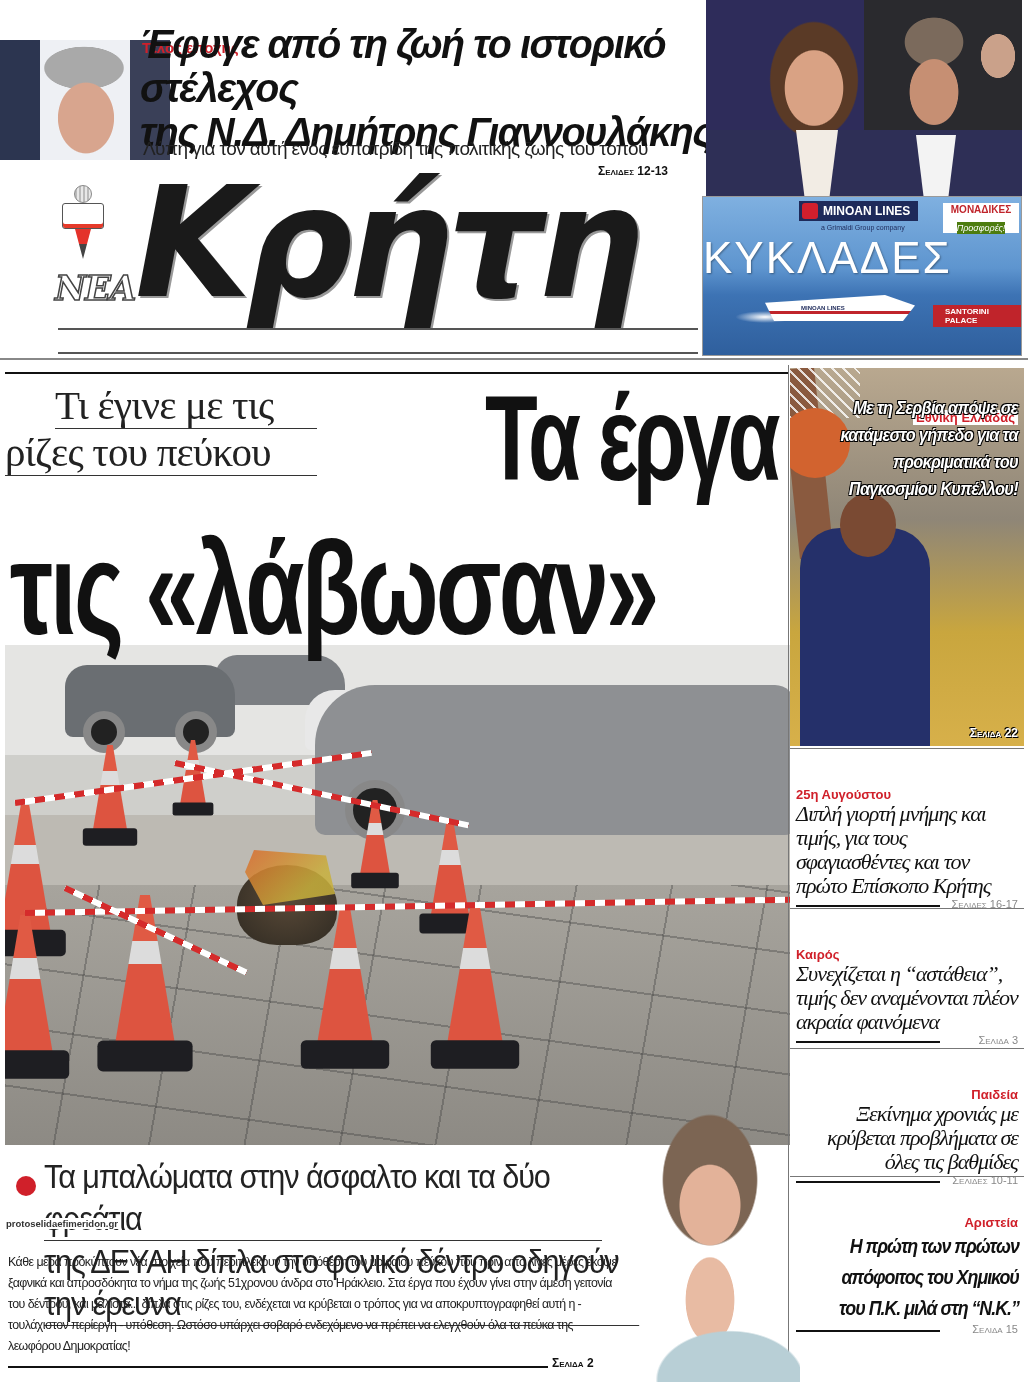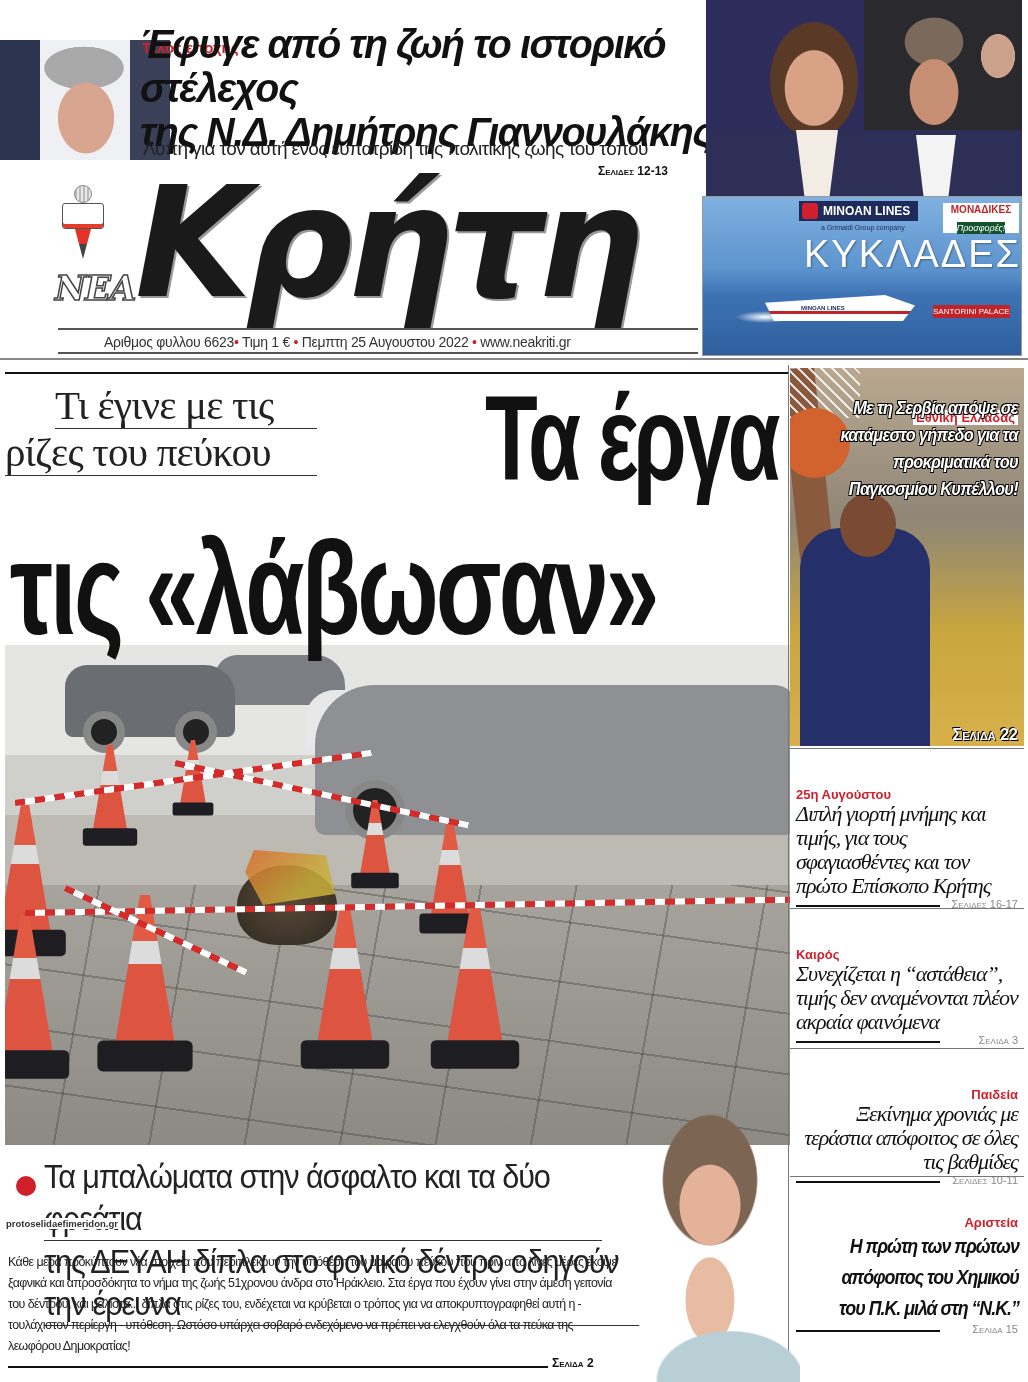--- a/index.html
+++ b/index.html
@@ -67,29 +67,29 @@
     position: absolute; left: 702px; top: 196px; width: 320px; height: 160px;
     background: linear-gradient(180deg, #7fb0e0 0, #5e95cf 45%, #3d73b4 62%, #2f5f9d 100%);
     border: 1px solid #999;
   }
   .ad-logo { position:absolute; left:96px; top:4px; height:20px; background:#1e2a5a; color:#fff; font-weight:bold;
     font-size:12px; line-height:20px; padding: 0 8px 0 24px; }
   .ad-logo::before { content:""; position:absolute; left:3px; top:2px; width:16px; height:16px; background:#d11f2d; border-radius:3px; }
   .ad-group { position:absolute; left:118px; top:27px; font-size:7px; color:#1e2a5a; }
   .ad-promo { position:absolute; left:240px; top:6px; width:76px; height:30px; background:#fff; text-align:center; }
   .ad-promo .p1 { font-size:10px; font-weight:bold; color:#c0242b; display:block; line-height:14px; }
-  .ad-promo .p2 { font-size:9px; font-style:italic; color:#fff; background:#14532d; display:inline-block; padding:0 0; line-height:12px; }
-  .ad-title { position:absolute; left:0; width:100%; top:36px; text-align:right; font-size:38px; color:#fff; letter-spacing:2px;
+  .ad-promo .p2 { font-size:9px; font-style:italic; color:#fff; background:#4d7c0f; display:inline-block; padding:0 0; line-height:12px; }
+  .ad-title { position:absolute; left:0; width:100%; top:36px; text-align:left; font-size:44px; color:#fff; letter-spacing:2px;
     text-shadow: 1px 1px 2px rgba(0,0,0,.35); font-family: "Liberation Sans", sans-serif; }
   .ad-ship { position:absolute; left:62px; top:88px; width:150px; height:40px; }
   .ad-ship .hull { position:absolute; left:0; top:10px; width:150px; height:26px; background: linear-gradient(180deg,#fff 0 60%,#c0242b 60% 75%,#fff 75%);
     clip-path: polygon(0 30%,80% 0,100% 40%,92% 100%,6% 100%); }
   .ad-ship .wake { position:absolute; left:-30px; top:26px; width:60px; height:12px; background: radial-gradient(ellipse, #fff 0, transparent 70%); }
   .ad-ship-label { position:absolute; left:98px; top:108px; font-size:6px; color:#1e2a5a; font-weight:bold; }
-  .ad-badge { position:absolute; left:230px; top:108px; background:#c0242b; color:#fff; font-size:8px; font-weight:normal; padding:2px 0; }
+  .ad-badge { position:absolute; left:230px; top:108px; background:#c0242b; color:#fff; font-size:8px; font-weight:bold; padding:2px 12px; }
   .ad-route { position:absolute; left:0; top:126px; width:100%; height:33px; background:#1f3566; color:#fff; text-align:center; }
   .ad-route .r1 { font-size:7.4px; font-weight:bold; display:block; margin-top:3px; letter-spacing:0.1px; }
   .ad-route .r2 { font-size:11px; font-weight:bold; display:block; margin-top:2px; }
 
   .issue-line { position:absolute; left:58px; top:328px; width:640px; border-top:2px solid #555; border-bottom:2px solid #555; height:26px; }
   .issue-text { position:absolute; left:104px; top:334px; font-size:14px; color:#333; letter-spacing:-0.3px; white-space:nowrap; }
   .issue-text .dot { color:#c0242b; }
   .masthead-rule { position:absolute; left:0; top:358px; width:1028px; height:2px; background:#888; }
 
   
@@ -152,21 +152,21 @@
     background: linear-gradient(180deg,#b9a88f 0,#8f8677 40%,#c9a63e 70%,#d7b04a 100%); }
   .sports-photo .player { position:absolute; left:10px; top:160px; width:130px; height:220px; background:#25306a; border-radius:40px 40px 0 0; }
   .sports-photo .head { position:absolute; left:50px; top:125px; width:56px; height:64px; border-radius:50%; background:#7a4a33; }
   .sports-photo .arm { position:absolute; left:0; top:0; width:34px; height:190px; background:#8a5a3f; transform: rotate(-6deg); }
   .sports-photo .ball { position:absolute; left:-10px; top:40px; width:70px; height:70px; border-radius:50%; background:#d2632f; }
   .sports-photo .net { position:absolute; left:0; top:0; width:70px; height:50px; background: repeating-linear-gradient(45deg,#fff 0 2px,transparent 2px 8px); opacity:.8; }
   .sports-kicker { position:absolute; right:6px; top:6px; background:#fff; padding:0 3px; font-size:13px; }
   .sports-head { position:absolute; right:6px; top:26px; width:220px; text-align:right; font-weight:bold; font-style:italic;
     font-size:19px; line-height:27px; color:#fff; letter-spacing:-0.8px; transform: scaleX(0.86); transform-origin:right;
     text-shadow: 1px 1px 0 #000, -1px -1px 0 #000, 1px -1px 0 #000, -1px 1px 0 #000; }
-  .sports-page { position:absolute; right:6px; top:358px; font-size:16px; font-weight:bold; color:#fff; text-shadow: 1px 1px 0 #000,-1px -1px 0 #000; font-variant:small-caps; }
+  .sports-page { position:absolute; right:6px; top:358px; font-size:12px; font-weight:bold; color:#fff; text-shadow: 1px 1px 0 #000,-1px -1px 0 #000; font-variant:small-caps; }
 
   .brief { position:absolute; left:0; width:234px; border-top:1.5px solid #777; }
   .brief .kicker { display:block; font-size:13px; padding: 2px 6px 0; }
   .brief .kicker.right { text-align:right; }
   .brief .head { display:block; font-family:"Liberation Serif", serif; font-style:italic; font-size:22px; line-height:24px;
     padding: 0 6px; letter-spacing:-1px; color:#111; }
   .brief .head.right { text-align:right; }
   .brief .foot { position:relative; height:14px; margin: 0 6px; }
   .brief .foot .rule { position:absolute; left:0; right:78px; top:7px; height:2px; background:#111; }
   .brief .foot .pg { position:absolute; right:0; top:0; font-size:11px; color:#888; font-variant:small-caps; }
@@ -209,30 +209,20 @@
     <div class="ad-title">ΚΥΚΛΑΔΕΣ</div>
     <div class="ad-ship">
       <div class="wake"></div>
       <div class="hull"></div>
     </div>
     <div class="ad-ship-label">MINOAN LINES</div>
     <div class="ad-badge">SANTORINI PALACE</div>
   </div>
 
   <div class="issue-line"></div>
-  <div class="issue-text">
-    <span>Αριθμος φυλλου</span>
-    <span>6623</span><span class="dot">•</span>
-    <span>Τιμη</span>
-    <span>1 €</span>
-    <span class="dot">•</span>
-    <span>Πεμπτη 25 Αυγουστου 2022</span>
-    <span class="dot">•</span>
-    <span>www.neakriti.gr</span>
-  </div>
   <div class="masthead-rule"></div>
 </div>
 
 <div class="main-rule-top"></div>
 <div class="deck">
   <span class="l1">Τι έγινε με τις</span>
   <span class="l2">ρίζες του πεύκου</span>
 </div>
 <div class="main-head1">Τα έργα</div>
 <div class="main-head2">τις «λάβωσαν»</div>
@@ -328,21 +318,21 @@
     <span class="kicker kicker-red">Καιρός</span>
     <span class="head">Συνεχίζεται η “αστάθεια”, τιμής δεν αναμένονται πλέον ακραία φαινόμενα</span>
     <div class="foot">
         <div class="rule"></div>
         <span class="pg">Σελιδα 3</span>
       </div>
   </div>
 
   <div class="brief" style="top:680px">
     <span class="kicker right kicker-red">Παιδεία</span>
-    <span class="head right">Ξεκίνημα χρονιάς με τεράστια απόφοιτος σε όλες τις βαθμίδες</span>
+    <span class="head right">Ξεκίνημα χρονιάς με κρύβεται προβλήματα σε όλες τις βαθμίδες</span>
     <div class="foot">
         <div class="rule"></div>
         <span class="pg">Σελιδες 10-11</span>
       </div>
   </div>
 
   <div class="brief sans" style="top:808px">
     <span class="kicker right kicker-red">Αριστεία</span>
     <span class="head right">Η πρώτη των πρώτων απόφοιτος του Χημικού του Π.Κ. μιλά στη “Ν.Κ.”</span>
     <div class="foot">

